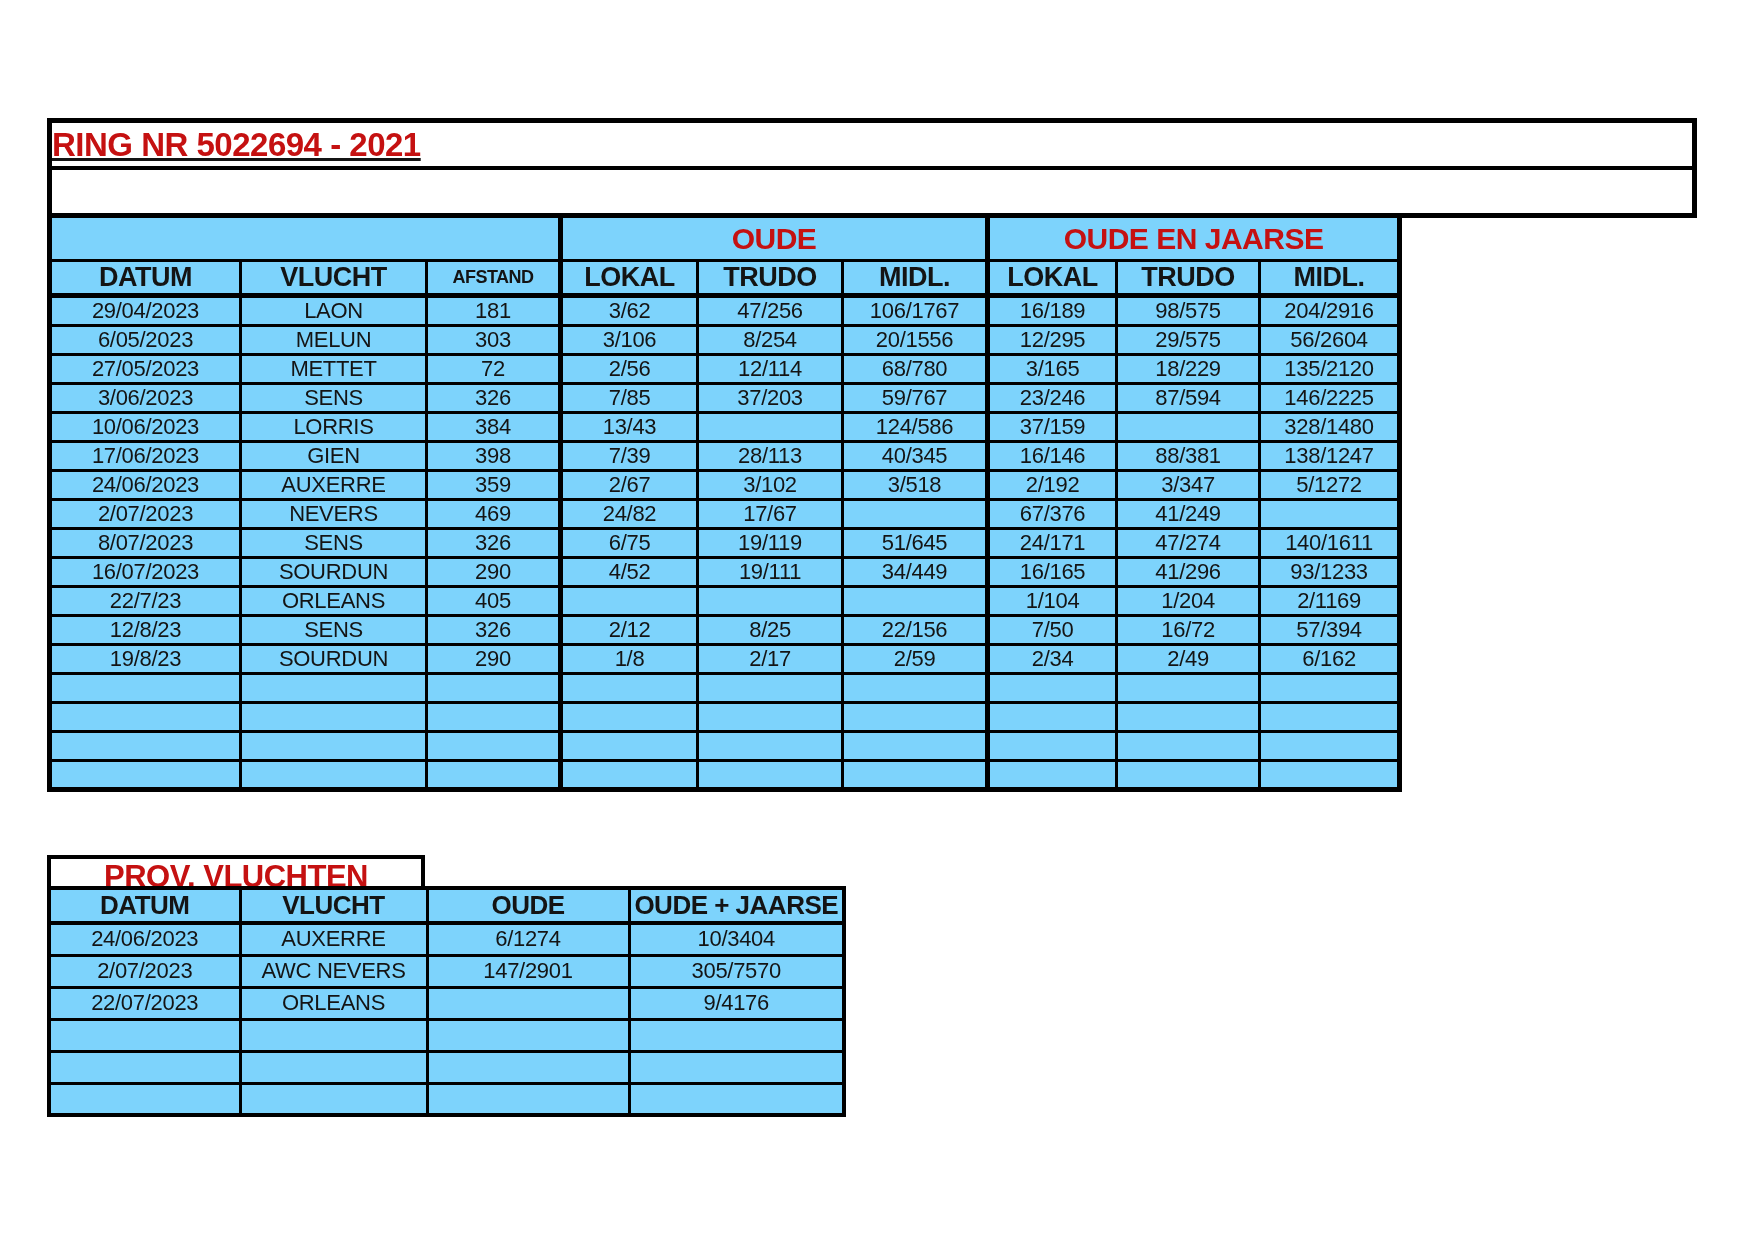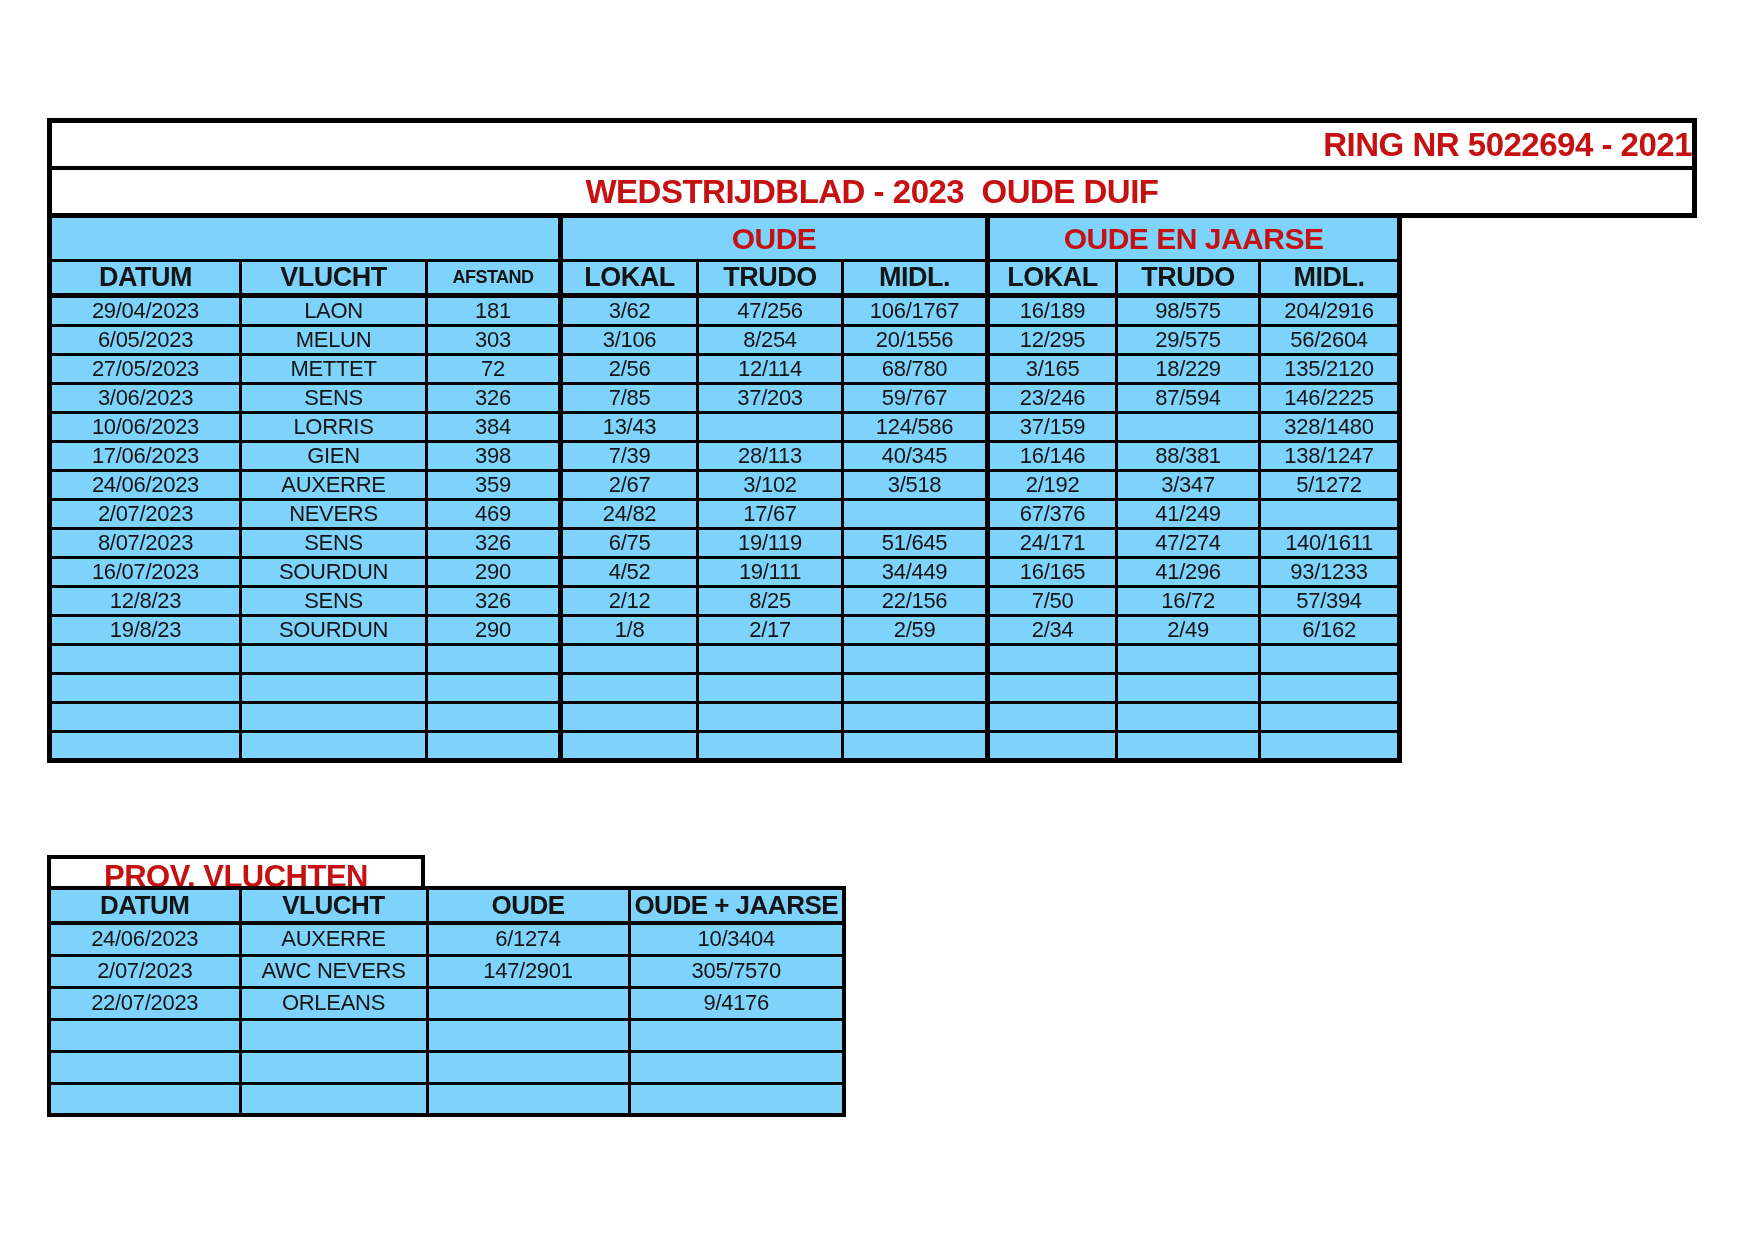--- a/index.html
+++ b/index.html
@@ -11,21 +11,21 @@
     color:#141414;
     overflow:hidden;
   }
   
   .top-box{
     position:absolute;left:47px;top:118px;width:1650px;height:100px;
     border:5px solid #000;box-sizing:border-box;background:#fff;
   }
   .top-box .row1{
     height:43px;border-bottom:4px solid #000;
-    display:flex;align-items:center;justify-content:flex-end;
+    display:flex;align-items:center;justify-content:flex-start;text-decoration:underline;
   }
   .top-box .row2{
     height:43px;
     display:flex;align-items:center;justify-content:center;
   }
   .red-title{
     color:#C51111;font-weight:700;font-size:33px;letter-spacing:-0.5px;
     white-space:pre;
   }
   
@@ -63,23 +63,20 @@
   .prov tbody td{font-size:22px;letter-spacing:-0.3px;}
 </style>
 </head>
 <body>
 
 <div class="canvas">
 
   <div class="top-box">
     <div class="row1">
       <span class="red-title">RING NR 5022694 - 2021</span>
-    </div>
-    <div class="row2">
-      <span class="red-title">WEDSTRIJDBLAD - 2023  OUDE DUIF</span>
     </div>
   </div>
 
   <table class="main">
     <colgroup>
       <col style="width:191px">
         <col style="width:186px">
         <col style="width:134px">
       <col style="width:137px">
         <col style="width:145px">
@@ -211,20 +208,31 @@
           <td>SOURDUN</td>
           <td>290</td>
           <td class="gleft">4/52</td>
           <td>19/111</td>
           <td>34/449</td>
           <td class="gleft">16/165</td>
           <td>41/296</td>
           <td>93/1233</td>
         </tr>
         <tr>
+          <td>22/7/23</td>
+          <td>ORLEANS</td>
+          <td>405</td>
+          <td class="gleft"></td>
+          <td></td>
+          <td></td>
+          <td class="gleft">1/104</td>
+          <td>1/204</td>
+          <td>2/1169</td>
+        </tr>
+        <tr>
           <td>12/8/23</td>
           <td>SENS</td>
           <td>326</td>
           <td class="gleft">2/12</td>
           <td>8/25</td>
           <td>22/156</td>
           <td class="gleft">7/50</td>
           <td>16/72</td>
           <td>57/394</td>
         </tr>

